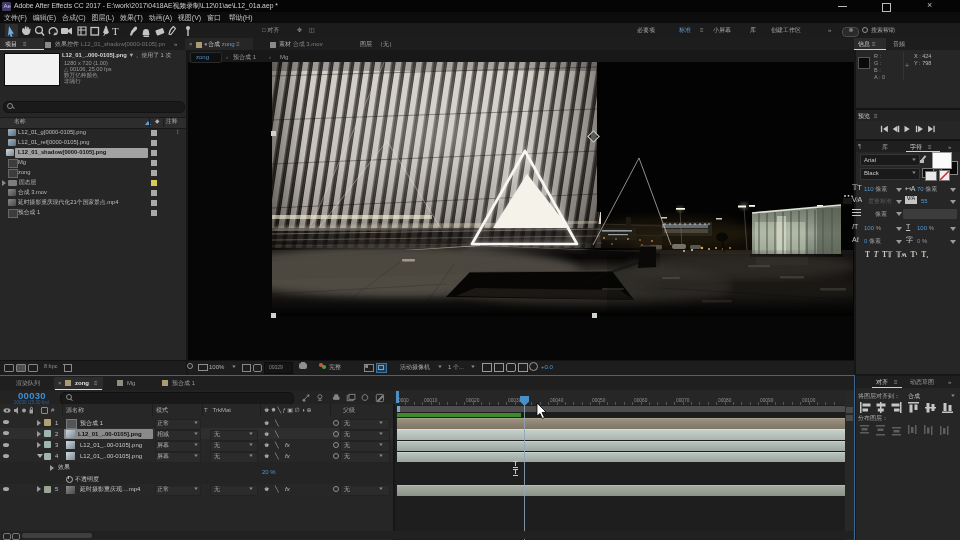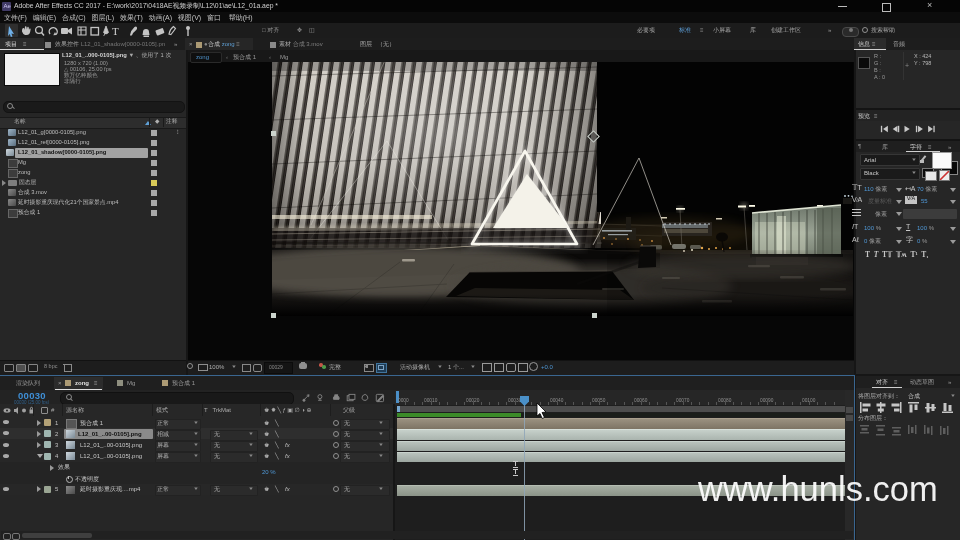--- a/index.html
+++ b/index.html
@@ -813,13 +813,12 @@
 
 <div class="a" style="left:1px;top:531px;width:852px;height:8px;background:#212121;"></div>
 <div class="a" style="left:3px;top:532.5px;width:6px;height:5px;border:1px solid #777;border-radius:2px;"></div>
 <div class="a" style="left:12px;top:532.5px;width:6px;height:5px;border:1px solid #777;border-radius:2px;"></div>
 <div class="a" style="left:22px;top:532.5px;width:70px;height:5px;background:#3f3f3f;border-radius:2px;"></div>
 
 <svg class="a" style="left:536px;top:403px;" width="12" height="16" viewBox="0 0 12 16">
 <path d="M1 0 L10 9 L6 9.5 L8.5 14.5 L6.2 15.5 L4 10.5 L1 13 Z" fill="#fff" stroke="#000" stroke-width=".8"></path>
     </svg>
 
-<div class="a" style="left:698px;top:472px;font-size:34.5px;color:rgba(255,255,255,.93);letter-spacing:0px;">www.hunls.com</div>
 </div>
 </body></html>

